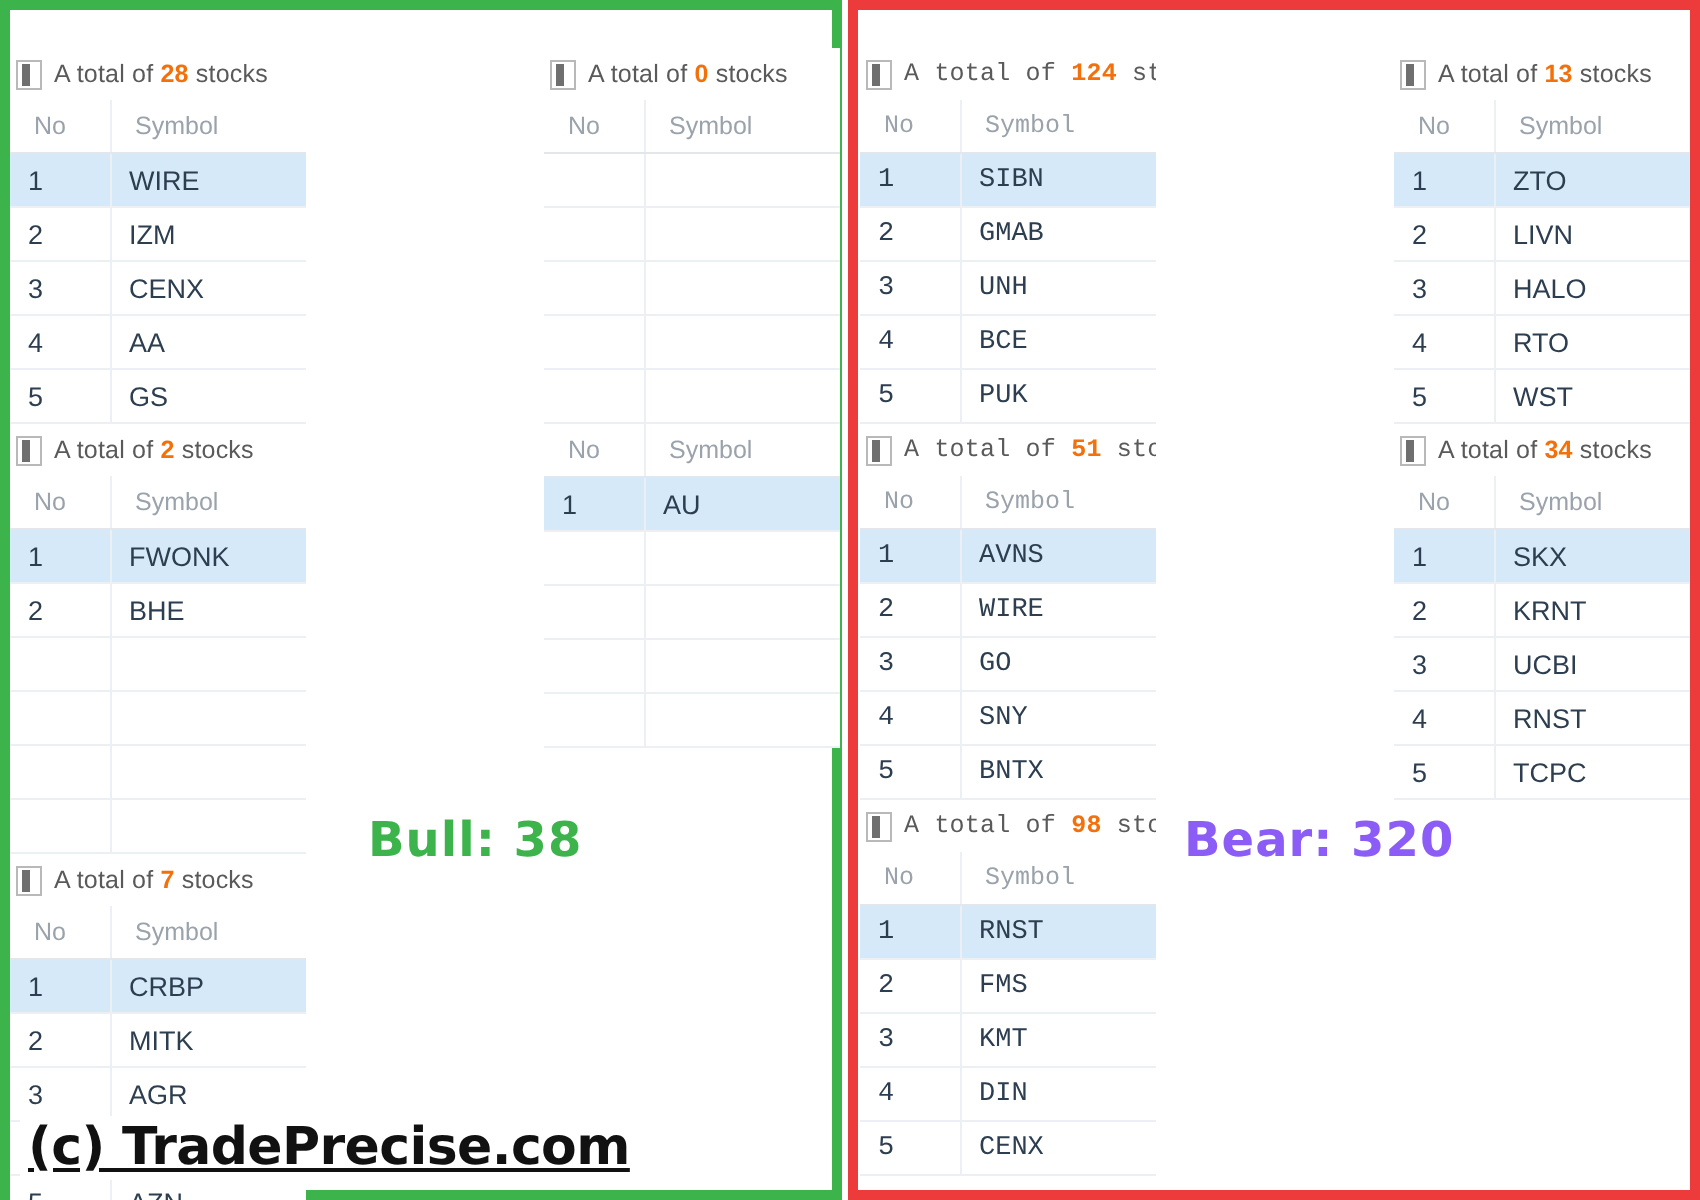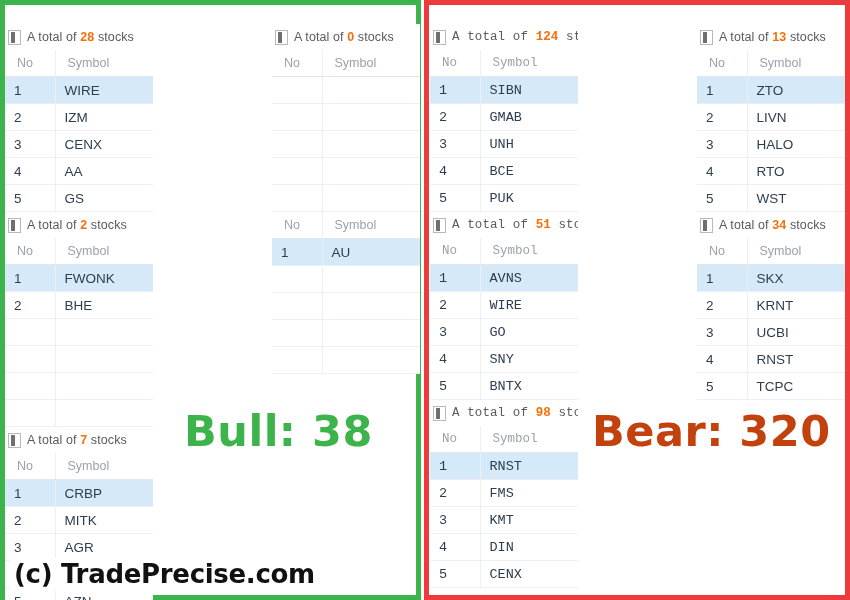--- a/index.html
+++ b/index.html
@@ -116,41 +116,42 @@
   table.stock-table col.c-sym { width: 98px; }
   table.stock-table .c-divider { border-left: 1px solid #eceff3; }
   table.stock-table tr.sel td { background: #d6e9f8; }
   table.stock-table tr.empty td { color: transparent; }
 
   
   .big-label {
     position: absolute;
     font-family: "DejaVu Sans", sans-serif;
     font-weight: bold;
-    font-size: 43px;
+    font-size: 24px;
     letter-spacing: 0.5px;
     background: #ffffff;
     padding: 2px 4px;
     white-space: nowrap;
   }
   #bull-label { left: 180px; top: 404px; color: #3cb44b; }
-  #bear-label { left: 588px; top: 404px; color: #c2410c; }
+  #bear-label { left: 588px; top: 404px; color: #8b5cf6; }
 
   #watermark {
     position: absolute;
     left: 10px;
     top: 558px;
     font-family: "DejaVu Sans", sans-serif;
     font-weight: bold;
     font-size: 26px;
     color: #111111;
     letter-spacing: -0.3px;
     background: #ffffff;
     padding: 1px 4px;
     white-space: nowrap;
+    text-decoration: underline;
   }
 </style>
 </head>
 <body>
 
 <div class="frame" id="bull-frame"></div>
 <div class="frame" id="bear-frame"></div>
 
 <div class="col" id="col-1">
     <div class="panel">

